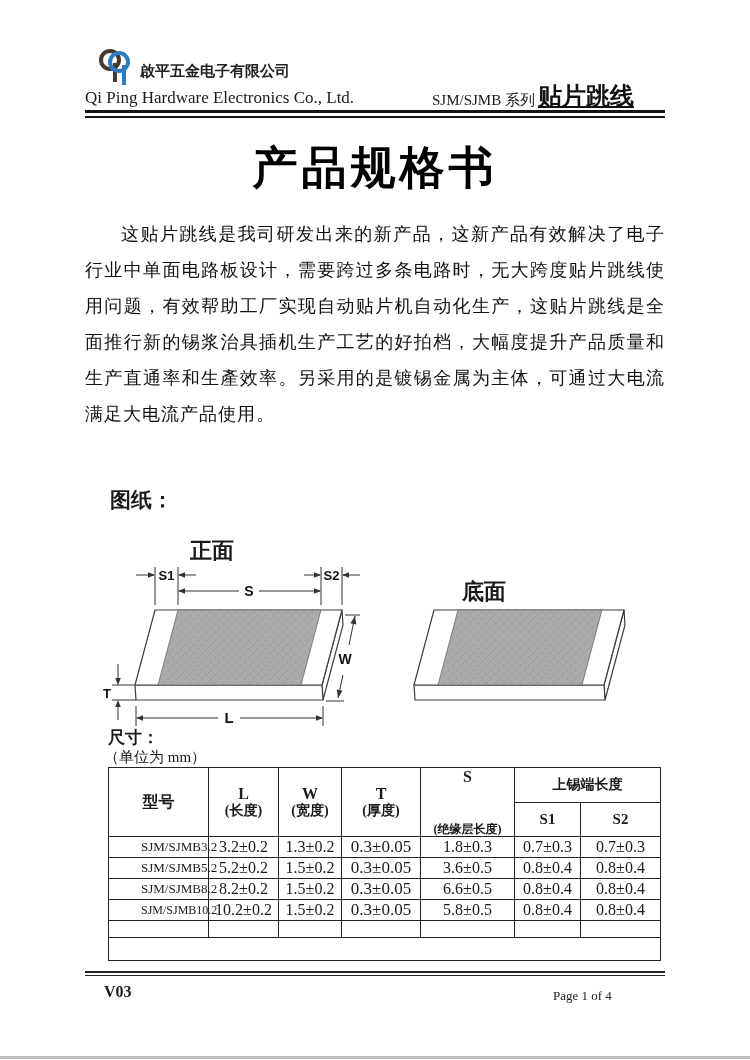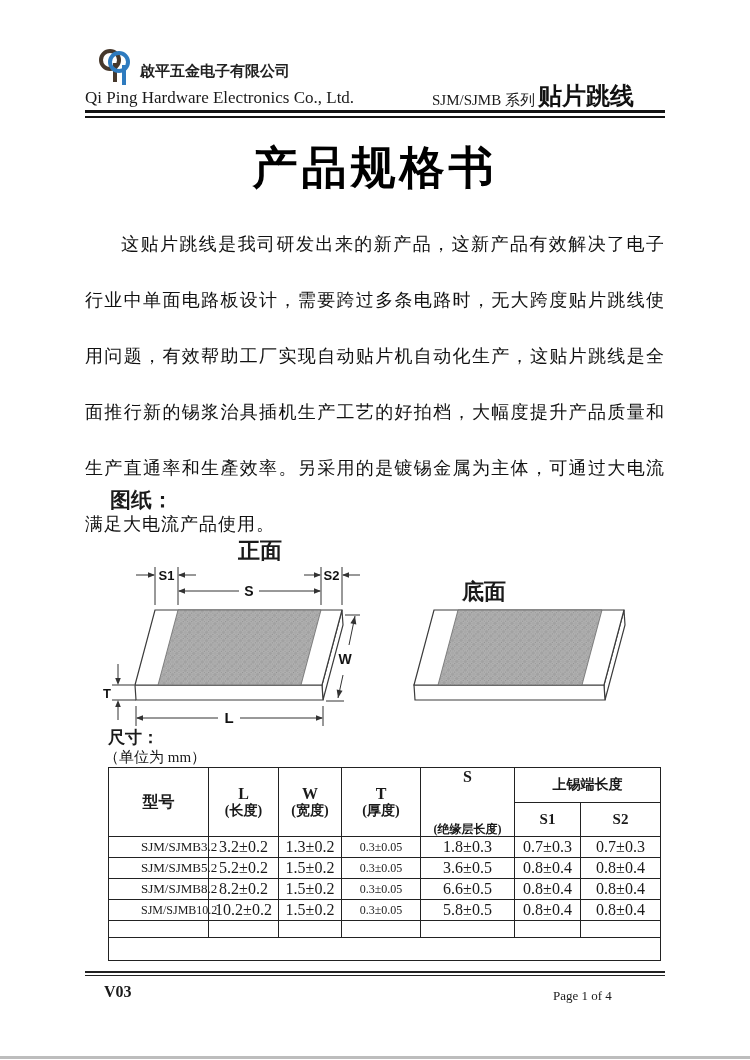--- a/index.html
+++ b/index.html
@@ -7,48 +7,48 @@
     position:relative; width:750px; height:1060px; background:#ffffff;
     font-family:"Liberation Serif","DejaVu Serif",serif; color:#1a1a1a;
     overflow:hidden;
   }
   .abs { position:absolute; }
 
   
   .company-cn { left:140px; top:62px; font-family:"Liberation Sans",sans-serif; font-size:15px; font-weight:600; color:#222; }
   .company-en { left:85px; top:88px; font-size:17px; }
   .series     { left:432px; top:91px; font-size:15px; }
-  .product    { left:538px; top:80px; font-family:"Liberation Sans",sans-serif; font-size:24px; font-weight:bold; color:#111; }
+  .product    { left:538px; top:80px; font-family:"Liberation Sans",sans-serif; font-size:24px; font-weight:bold; color:#111;text-decoration:underline; }
   .header-rule{ left:85px; top:110px; width:580px; height:3px; border-top:3px solid #141414; border-bottom:2px solid #141414; }
 
   .page-title { left:0; top:138px; width:750px; text-align:center; font-family:"Liberation Sans",sans-serif;
                 font-size:45px; font-weight:bold; letter-spacing:4px; color:#000; }
 
-  .intro { left:85px; top:216px; width:580px; font-size:18px; line-height:56px;
+  .intro { left:85px; top:216px; width:580px; font-size:18px; line-height:36px;
            text-align:justify; text-indent:2em; letter-spacing:1px; color:#111; }
 
   .drawing-heading { left:110px; top:486px; font-family:"Liberation Sans",sans-serif; font-size:21px; font-weight:bold; }
-  .front-label  { left:190px; top:536px; width:92px; text-align:right; font-family:Liberation Sans, sans-serif; font-size:22px; font-weight:bold; }
+  .front-label  { left:190px; top:536px; width:92px; text-align:left; font-family:Liberation Sans, sans-serif; font-size:22px; font-weight:bold; }
   .bottom-label { left:438px; top:577px; width:92px; text-align:center; font-family:"Liberation Sans",sans-serif; font-size:22px; font-weight:bold; }
 
   .size-heading { left:108px; top:726px; font-family:"Liberation Sans",sans-serif; font-size:17px; font-weight:bold; }
   .unit-note    { left:104px; top:748px; font-size:15px; }
 
   
   .spec-table { left:108px; top:767px; }
   table { border-collapse:collapse; table-layout:fixed; width:552px; }
   th, td { border:1px solid #222; text-align:center; vertical-align:middle; padding:0; }
   th { font-weight:bold; }
   .hdr-letter { font-weight:bold; font-size:16px; line-height:18px; }
   .hdr-sub    { font-weight:bold; font-size:14px; line-height:16px; }
   .hdr-sub-sm { font-weight:bold; font-size:12px; line-height:14px;margin-top:36px; }
   .model-cell { font-size:13px;padding-left:32px; }
   .model-cell-sm { font-size:12px; }
   .val    { font-size:16px; }
-  .val-sm { font-size:12px; }
+  .val-sm { font-size:17px; }
   tr.hrow1 th { height:26px; }
   tr.hrow2 th { height:25px; font-size:15px; }
   tr.data-row td { height:20px; }
   tr.empty-row td { height:16px; }
   tr.empty-wide td { height:22px; }
 
   
   .footer-rule { left:85px; top:971px; width:580px; height:2px; border-top:2px solid #222; border-bottom:1px solid #222; }
   .version { left:104px; top:983px; font-size:16px; font-weight:bold; }
   .page-num { left:553px; top:988px; font-size:13px; }

